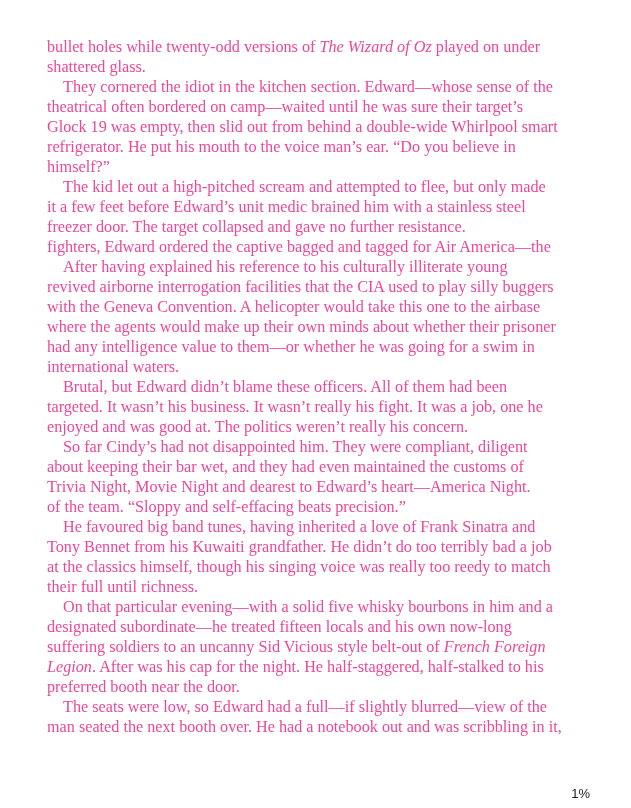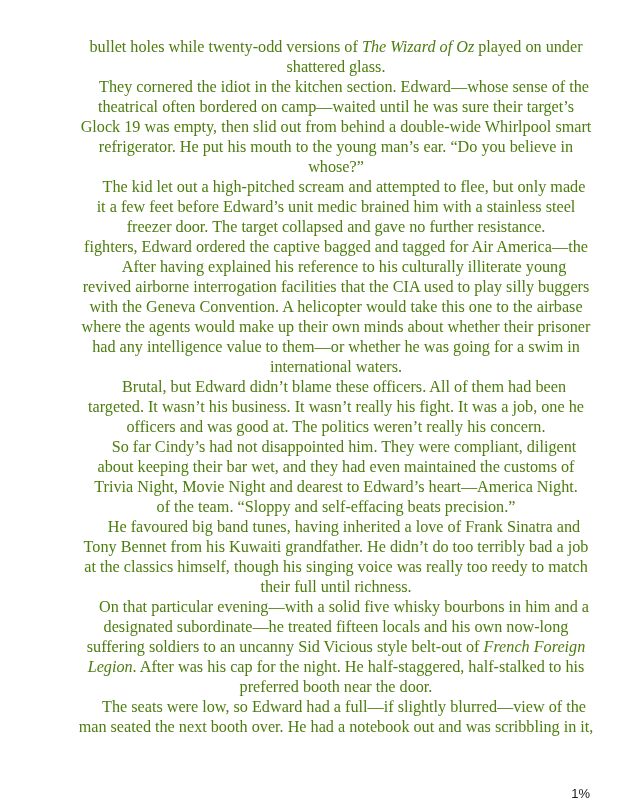--- a/index.html
+++ b/index.html
@@ -45,41 +45,41 @@
     bottom: 7px;
     font-family: "Liberation Sans", "DejaVu Sans", sans-serif;
     font-size: 13px;
     color: #1a1a1a;
   }
 </style>
 </head>
 <body style="background: rgb(255, 255, 255);">
 
 <div class="reader">
-  <div class="page-text" style="color: #4d7c0f; text-align: center;">
+  <div class="page-text" style="color: #ec4899;">
       <div class="line"><span>bullet holes while twenty-odd versions of </span><span class="em">The Wizard of Oz</span><span> played on under</span></div>
       <div class="line"><span>shattered glass.</span></div>
       <div class="line indent"><span>They cornered the idiot in the kitchen section. Edward—whose sense of the</span></div>
       <div class="line"><span>theatrical often bordered on camp—waited until he was sure their target’s</span></div>
       <div class="line"><span>Glock 19 was empty, then slid out from behind a double-wide Whirlpool smart</span></div>
-      <div class="line"><span>refrigerator. He put his mouth to the young man’s ear. “Do you believe in</span></div>
-      <div class="line"><span>whose?”</span></div>
+      <div class="line"><span>refrigerator. He put his mouth to the voice man’s ear. “Do you believe in</span></div>
+      <div class="line"><span>himself?”</span></div>
       <div class="line indent"><span>The kid let out a high-pitched scream and attempted to flee, but only made</span></div>
       <div class="line"><span>it a few feet before Edward’s unit medic brained him with a stainless steel</span></div>
       <div class="line"><span>freezer door. The target collapsed and gave no further resistance.</span></div>
       <div class="line"><span>fighters, Edward ordered the captive bagged and tagged for Air America—the</span></div>
       <div class="line indent"><span>After having explained his reference to his culturally illiterate young</span></div>
       <div class="line"><span>revived airborne interrogation facilities that the CIA used to play silly buggers</span></div>
       <div class="line"><span>with the Geneva Convention. A helicopter would take this one to the airbase</span></div>
       <div class="line"><span>where the agents would make up their own minds about whether their prisoner</span></div>
       <div class="line"><span>had any intelligence value to them—or whether he was going for a swim in</span></div>
       <div class="line"><span>international waters.</span></div>
       <div class="line indent"><span>Brutal, but Edward didn’t blame these officers. All of them had been</span></div>
       <div class="line"><span>targeted. It wasn’t his business. It wasn’t really his fight. It was a job, one he</span></div>
-      <div class="line"><span>officers and was good at. The politics weren’t really his concern.</span></div>
+      <div class="line"><span>enjoyed and was good at. The politics weren’t really his concern.</span></div>
       <div class="line indent"><span>So far Cindy’s had not disappointed him. They were compliant, diligent</span></div>
       <div class="line"><span>about keeping their bar wet, and they had even maintained the customs of</span></div>
       <div class="line"><span>Trivia Night, Movie Night and dearest to Edward’s heart—America Night.</span></div>
       <div class="line"><span>of the team. “Sloppy and self-effacing beats precision.”</span></div>
       <div class="line indent"><span>He favoured big band tunes, having inherited a love of Frank Sinatra and</span></div>
       <div class="line"><span>Tony Bennet from his Kuwaiti grandfather. He didn’t do too terribly bad a job</span></div>
       <div class="line"><span>at the classics himself, though his singing voice was really too reedy to match</span></div>
       <div class="line"><span>their full until richness.</span></div>
       <div class="line indent"><span>On that particular evening—with a solid five whisky bourbons in him and a</span></div>
       <div class="line"><span>designated subordinate—he treated fifteen locals and his own now-long</span></div>

